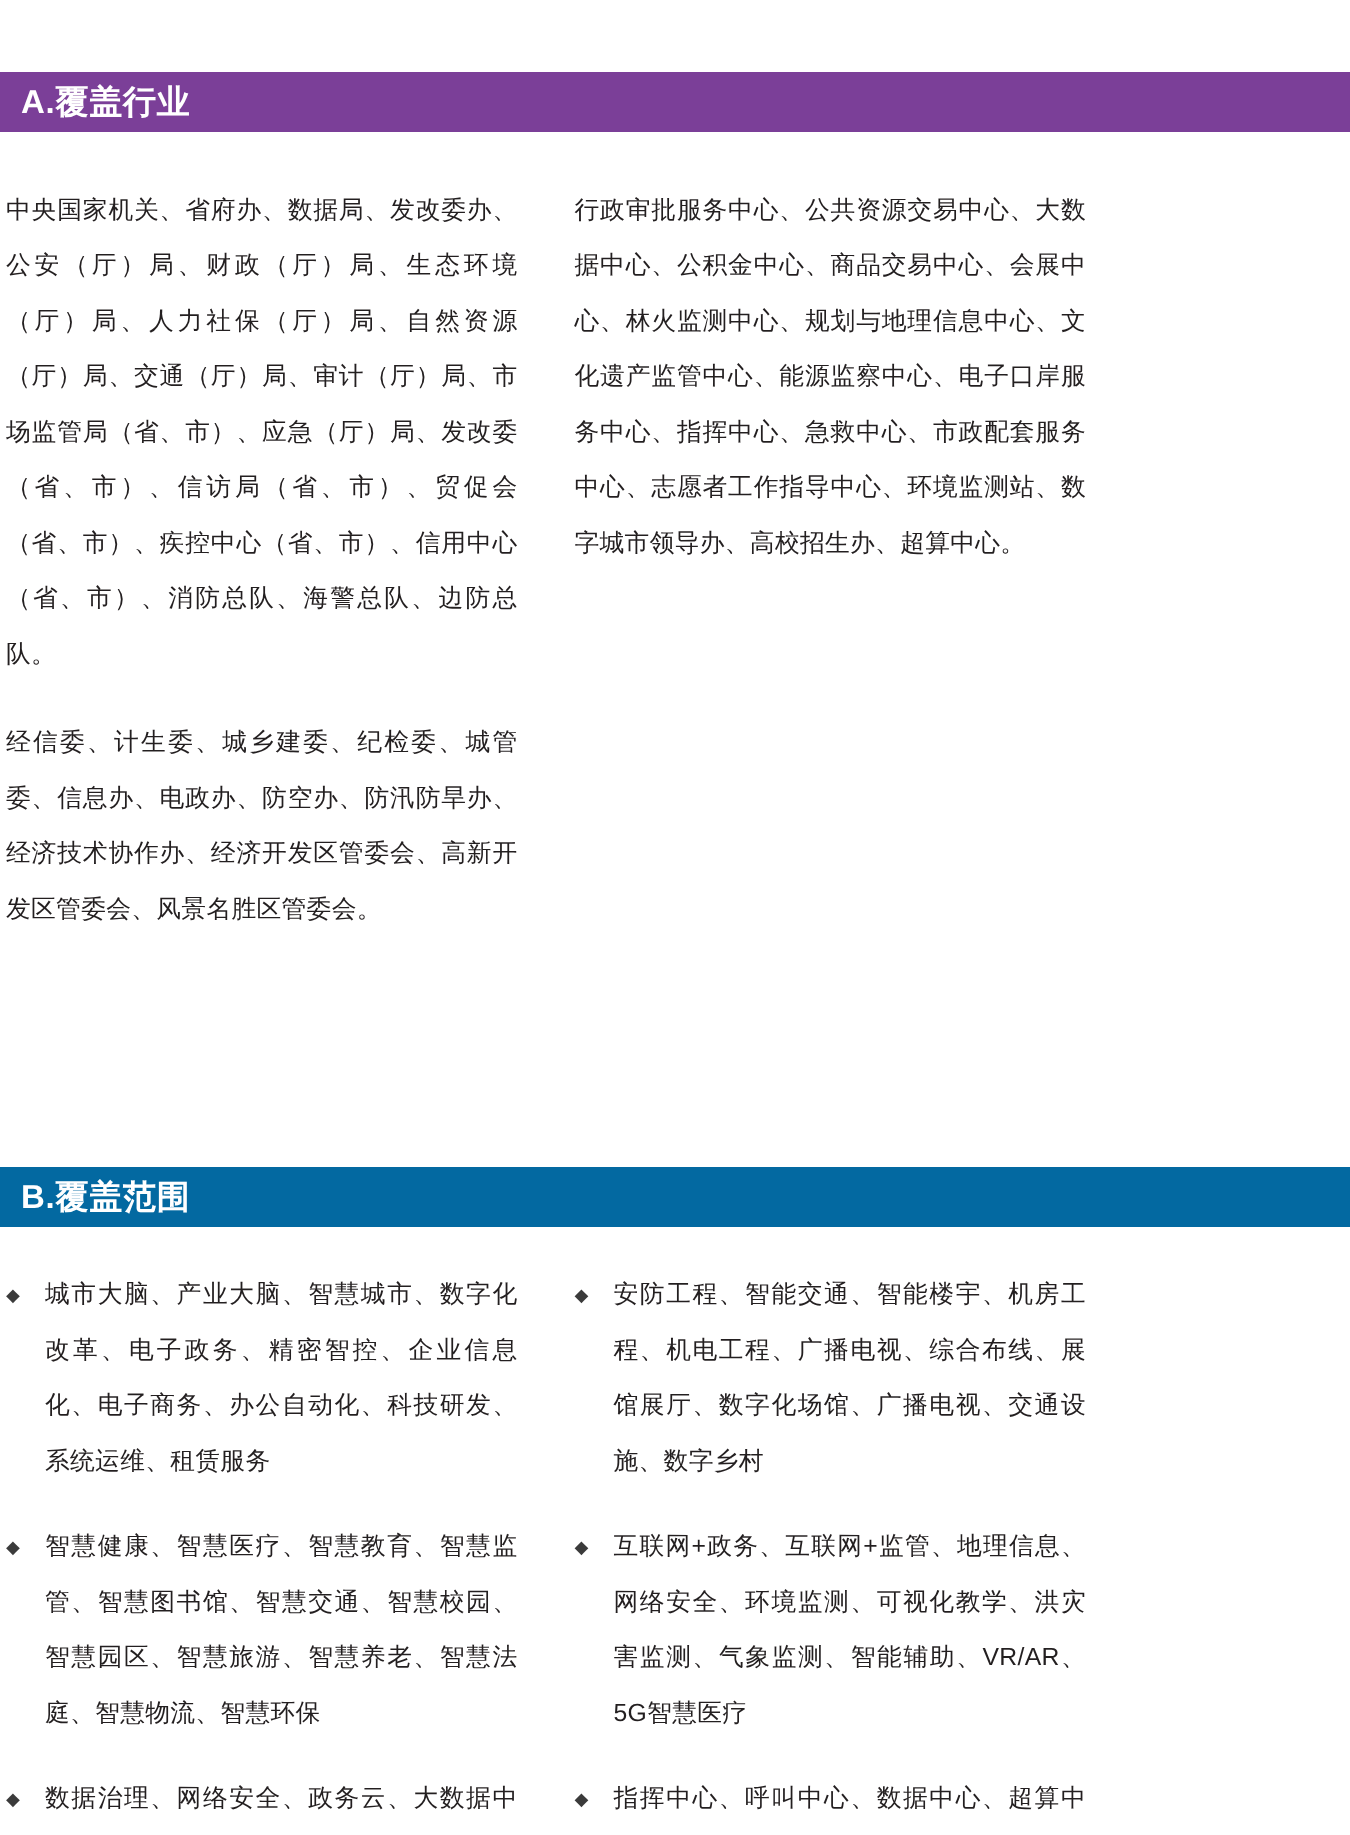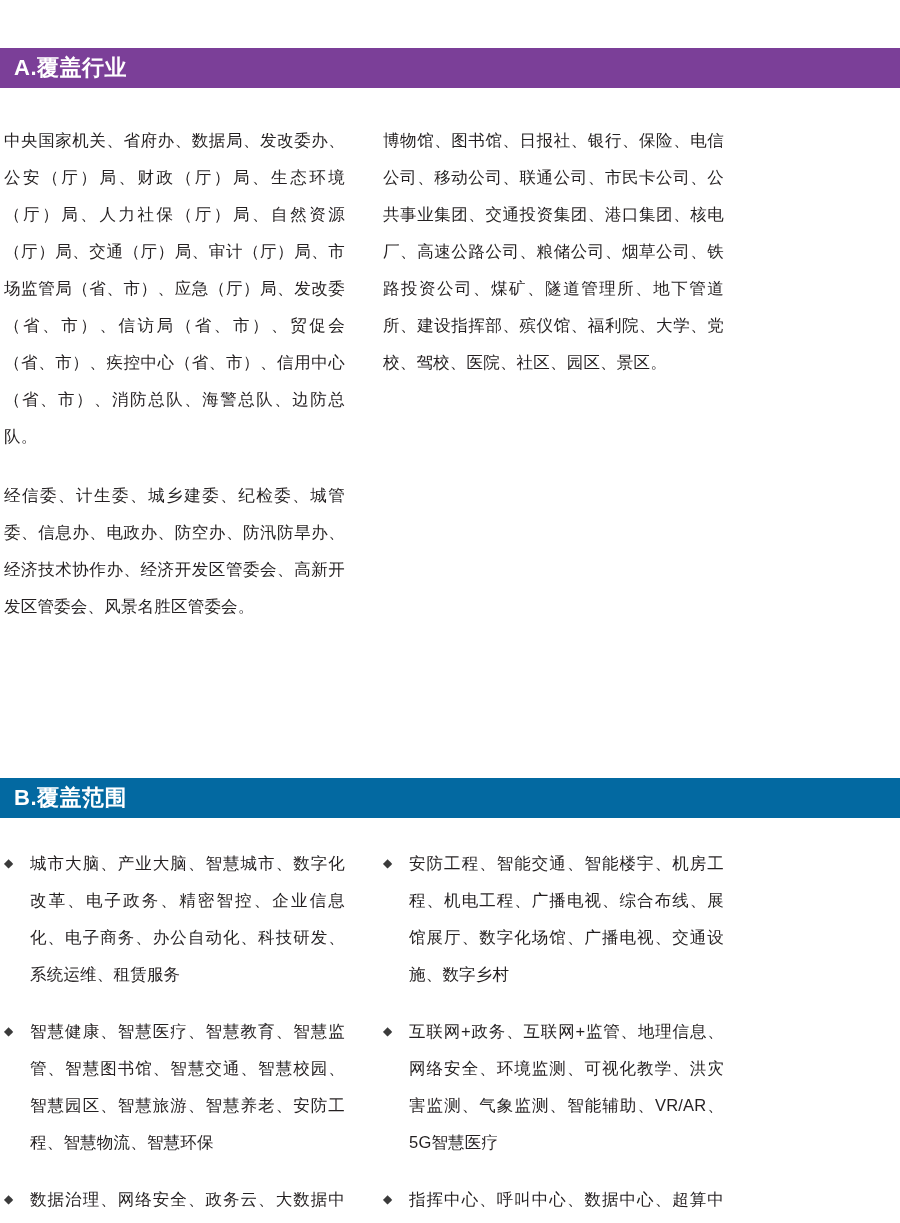--- a/index.html
+++ b/index.html
@@ -106,38 +106,38 @@
   <div class="section-bar" id="bar-a" style="background: rgb(123, 63, 152);">
     <span class="section-title">A.覆盖行业</span>
   </div>
 
   <div class="cols" id="cols-a">
     <div class="col">
       <p class="para">中央国家机关、省府办、数据局、发改委办、公安（厅）局、财政（厅）局、生态环境（厅）局、人力社保（厅）局、自然资源（厅）局、交通（厅）局、审计（厅）局、市场监管局（省、市）、应急（厅）局、发改委（省、市）、信访局（省、市）、贸促会（省、市）、疾控中心（省、市）、信用中心（省、市）、消防总队、海警总队、边防总队。</p>
       <p class="para">经信委、计生委、城乡建委、纪检委、城管委、信息办、电政办、防空办、防汛防旱办、经济技术协作办、经济开发区管委会、高新开发区管委会、风景名胜区管委会。</p>
     </div>
     <div class="col">
-      <p class="para">博物馆、图书馆、日报社、银行、保险、电信公司、移动公司、联通公司、市民卡公司、公共事业集团、交通投资集团、港口集团、核电厂、高速公路公司、粮储公司、烟草公司、铁路投资公司、煤矿、隧道管理所、地下管道所、建设指挥部、殡仪馆、福利院、大学、党校、驾校、医院、社区、园区、景区。</p>
+      <p class="para">行政审批服务中心、公共资源交易中心、大数据中心、公积金中心、商品交易中心、会展中心、林火监测中心、规划与地理信息中心、文化遗产监管中心、能源监察中心、电子口岸服务中心、指挥中心、急救中心、市政配套服务中心、志愿者工作指导中心、环境监测站、数字城市领导办、高校招生办、超算中心。</p>
     </div>
   </div>
 
   <div class="section-bar" id="bar-b" style="background: #0369a1;">
     <span class="section-title">B.覆盖范围</span>
   </div>
 
   <div class="cols" id="cols-b">
     <div class="col">
       <ul class="bullet-list">
         <li class="bullet-item">
           <span class="bullet-mark">◆</span>
           <span class="bullet-text">城市大脑、产业大脑、智慧城市、数字化改革、电子政务、精密智控、企业信息化、电子商务、办公自动化、科技研发、系统运维、租赁服务</span>
         </li>
         <li class="bullet-item">
           <span class="bullet-mark">◆</span>
-          <span class="bullet-text">智慧健康、智慧医疗、智慧教育、智慧监管、智慧图书馆、智慧交通、智慧校园、智慧园区、智慧旅游、智慧养老、安防工程、智慧物流、智慧环保</span>
+          <span class="bullet-text">智慧健康、智慧医疗、智慧教育、智慧监管、智慧图书馆、智慧交通、智慧校园、智慧园区、智慧旅游、智慧养老、智慧法庭、智慧物流、智慧环保</span>
         </li>
         <li class="bullet-item">
           <span class="bullet-mark">◆</span>
           <span class="bullet-text">数据治理、网络安全、政务云、大数据中台、物联网、区块链、数字孪生、应用整合、安全认证、视频会议、通讯网络、融媒体、电子印章</span>
         </li>
       </ul>
     </div>
     <div class="col">
       <ul class="bullet-list">
         <li class="bullet-item">

